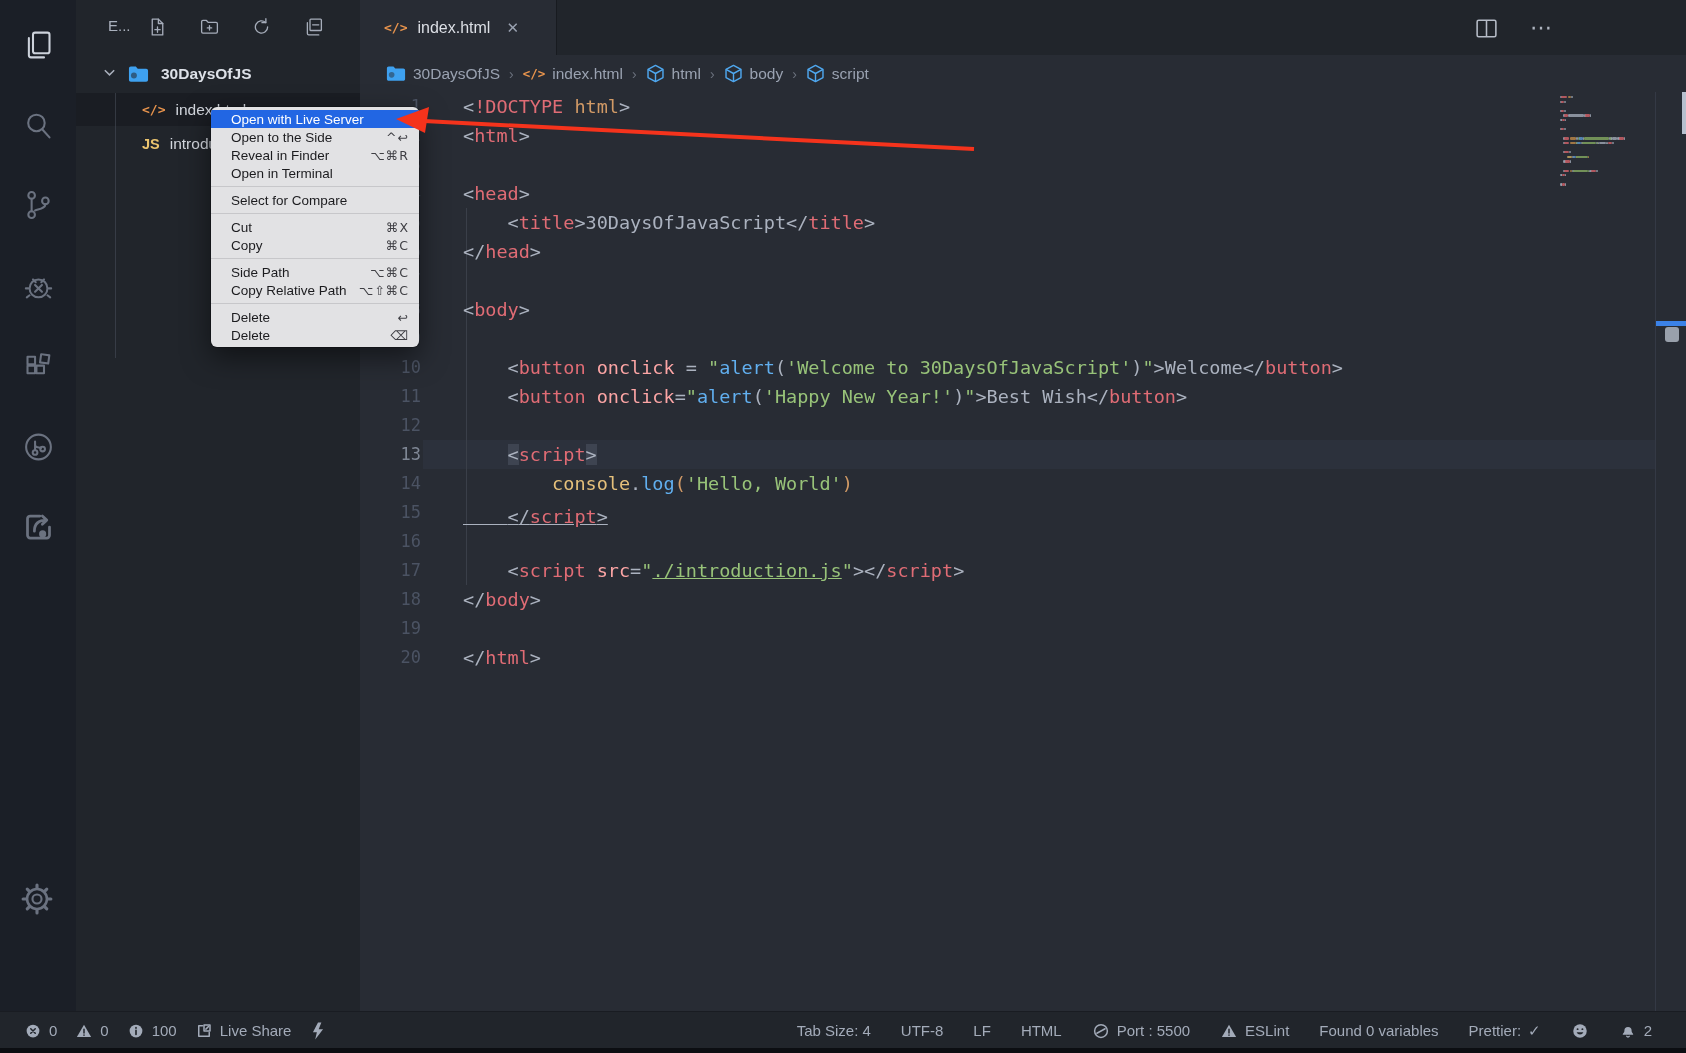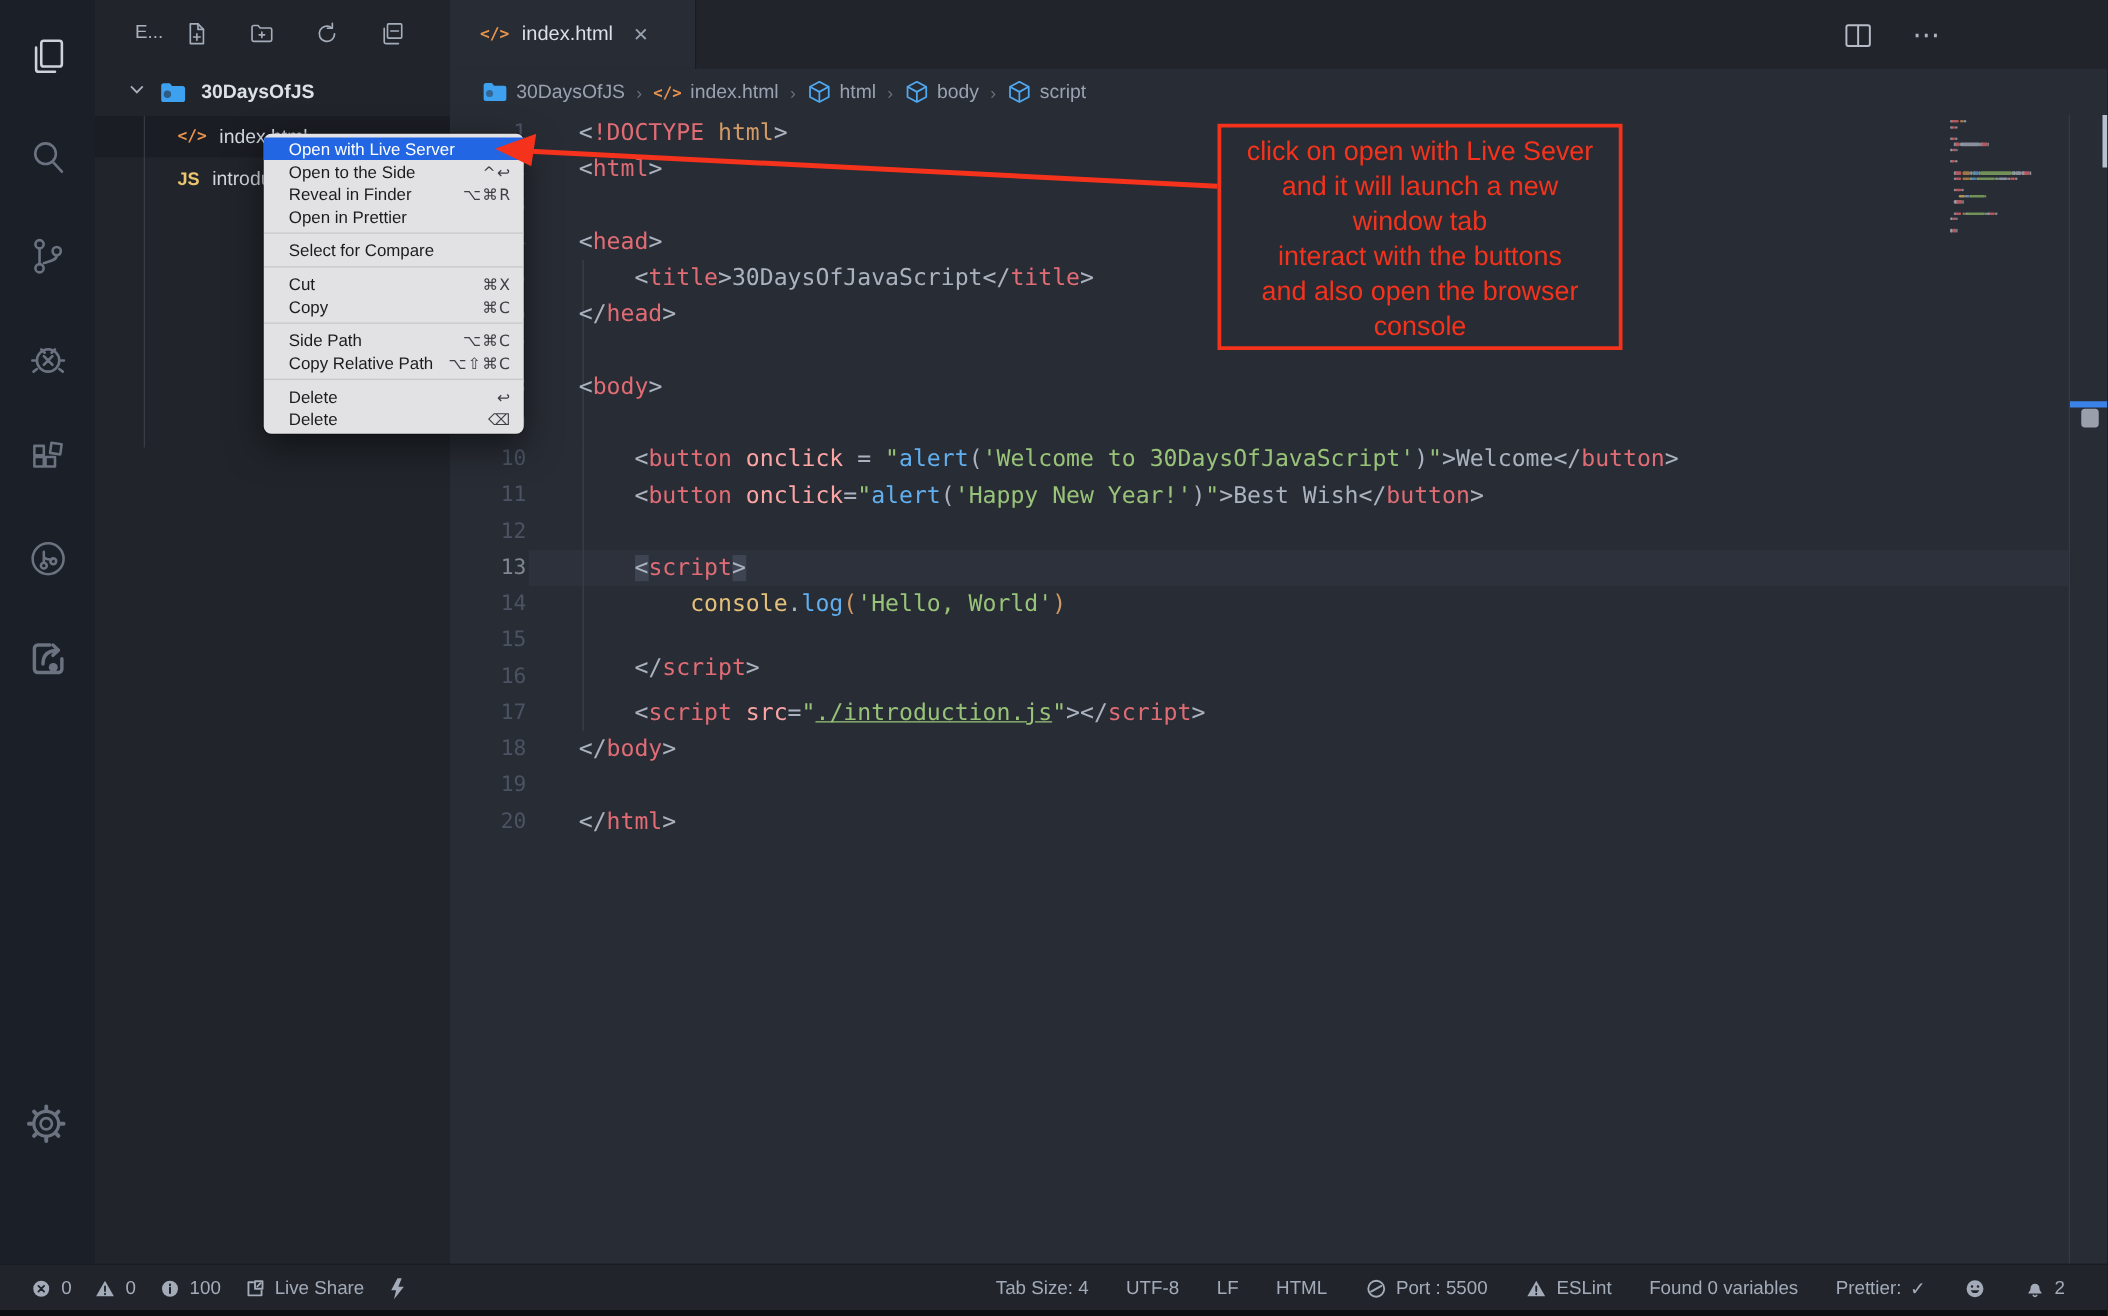--- a/index.html
+++ b/index.html
@@ -328,21 +328,21 @@
           <div class="code-line" style="top: 116px;"><span class="tk-pun">    </span><span class="tk-pun">&lt;</span><span class="tk-tag">title</span><span class="tk-pun">&gt;</span><span class="tk-txt">30DaysOfJavaScript</span><span class="tk-pun">&lt;</span><span class="tk-pun">/</span><span class="tk-tag">title</span><span class="tk-pun">&gt;</span></div>
           <div class="code-line" style="top: 145px;"><span class="tk-pun">&lt;</span><span class="tk-pun">/</span><span class="tk-tag">head</span><span class="tk-pun">&gt;</span></div>
           <div class="code-line" style="top: 174px;"></div>
           <div class="code-line" style="top: 203px;"><span class="tk-pun">&lt;</span><span class="tk-tag">body</span><span class="tk-pun">&gt;</span></div>
           <div class="code-line" style="top: 232px;"></div>
           <div class="code-line" style="top: 261px;"><span class="tk-pun">    </span><span class="tk-pun">&lt;</span><span class="tk-tag">button</span><span class="tk-pun"> </span><span class="tk-attr">onclick</span><span class="tk-pun"> = </span><span class="tk-str">"</span><span class="tk-fn">alert</span><span class="tk-pun">(</span><span class="tk-str">'Welcome to 30DaysOfJavaScript'</span><span class="tk-pun">)</span><span class="tk-str">"</span><span class="tk-pun">&gt;</span><span class="tk-txt">Welcome</span><span class="tk-pun">&lt;</span><span class="tk-pun">/</span><span class="tk-tag">button</span><span class="tk-pun">&gt;</span></div>
           <div class="code-line" style="top: 290px;"><span class="tk-pun">    </span><span class="tk-pun">&lt;</span><span class="tk-tag">button</span><span class="tk-pun"> </span><span class="tk-attr">onclick</span><span class="tk-pun">=</span><span class="tk-str">"</span><span class="tk-fn">alert</span><span class="tk-pun">(</span><span class="tk-str">'Happy New Year!'</span><span class="tk-pun">)</span><span class="tk-str">"</span><span class="tk-pun">&gt;</span><span class="tk-txt">Best Wish</span><span class="tk-pun">&lt;</span><span class="tk-pun">/</span><span class="tk-tag">button</span><span class="tk-pun">&gt;</span></div>
           <div class="code-line" style="top: 319px;"></div>
           <div class="code-line" style="top: 348px;"><span class="tk-pun">    </span><span class="tk-hl">&lt;</span><span class="tk-tag">script</span><span class="tk-hl">&gt;</span></div>
           <div class="code-line" style="top: 377px;"><span class="tk-pun">        </span><span class="tk-obj">console</span><span class="tk-pun">.</span><span class="tk-fn">log</span><span class="tk-gold">(</span><span class="tk-str">'Hello, World'</span><span class="tk-gold">)</span></div>
-          <div class="code-line" style="top: 428px;"><span class="tk-pun">    </span><span class="tk-pun">&lt;</span><span class="tk-pun">/</span><span class="tk-tag">script</span><span class="tk-pun">&gt;</span></div>
+          <div class="code-line" style="top: 410px; text-decoration: underline;"><span class="tk-pun">    </span><span class="tk-pun">&lt;</span><span class="tk-pun">/</span><span class="tk-tag">script</span><span class="tk-pun">&gt;</span></div>
           <div class="code-line" style="top: 435px;"></div>
           <div class="code-line" style="top: 464px;"><span class="tk-pun">    </span><span class="tk-pun">&lt;</span><span class="tk-tag">script</span><span class="tk-pun"> </span><span class="tk-attr">src</span><span class="tk-pun">=</span><span class="tk-str">"</span><span class="tk-link">./introduction.js</span><span class="tk-str">"</span><span class="tk-pun">&gt;</span><span class="tk-pun">&lt;</span><span class="tk-pun">/</span><span class="tk-tag">script</span><span class="tk-pun">&gt;</span></div>
           <div class="code-line" style="top: 493px;"><span class="tk-pun">&lt;</span><span class="tk-pun">/</span><span class="tk-tag">body</span><span class="tk-pun">&gt;</span></div>
           <div class="code-line" style="top: 522px;"></div>
           <div class="code-line" style="top: 551px;"><span class="tk-pun">&lt;</span><span class="tk-pun">/</span><span class="tk-tag">html</span><span class="tk-pun">&gt;</span></div>
         </div>
       <div id="minimap">
           <div class="mm-seg" style="left: 0px; top: 0px; width: 1.5px; background: rgb(154, 162, 175);"></div>
           <div class="mm-seg" style="left: 0.82px; top: 0px; width: 6.56px; background: rgb(201, 95, 102);"></div>
           <div class="mm-seg" style="left: 8.2px; top: 0px; width: 3.28px; background: rgb(181, 132, 72);"></div>
@@ -556,21 +556,21 @@
       </div>
       <div class="menu-item">
         <span>Open to the Side</span>
         <span class="menu-sc">^↩</span>
       </div>
       <div class="menu-item">
         <span>Reveal in Finder</span>
         <span class="menu-sc">⌥⌘R</span>
       </div>
       <div class="menu-item">
-        <span>Open in Prettier</span>
+        <span>Open in Terminal</span>
         <span class="menu-sc"></span>
       </div>
       <div class="menu-sep"></div>
       <div class="menu-item">
         <span>Select for Compare</span>
         <span class="menu-sc"></span>
       </div>
       <div class="menu-sep"></div>
       <div class="menu-item">
         <span>Cut</span>
@@ -598,21 +598,13 @@
         <span>Delete</span>
         <span class="menu-sc">⌫</span>
       </div>
     </div>
 
   <svg id="arrow-svg" width="1686" height="1053">
     <line x1="424" y1="121" x2="974" y2="149" stroke="#f5331c" stroke-width="4"></line>
     <polygon points="396,119 429,107 425,133" fill="#f5331c"></polygon>
   </svg>
 
-  <div id="annotation">
-      <div>click on open with Live Sever</div>
-      <div>and it will launch a new</div>
-      <div>window tab</div>
-      <div>interact with the buttons</div>
-      <div>and also open the browser</div>
-      <div>console</div>
-    </div>
 </div>
 
 </body></html>

